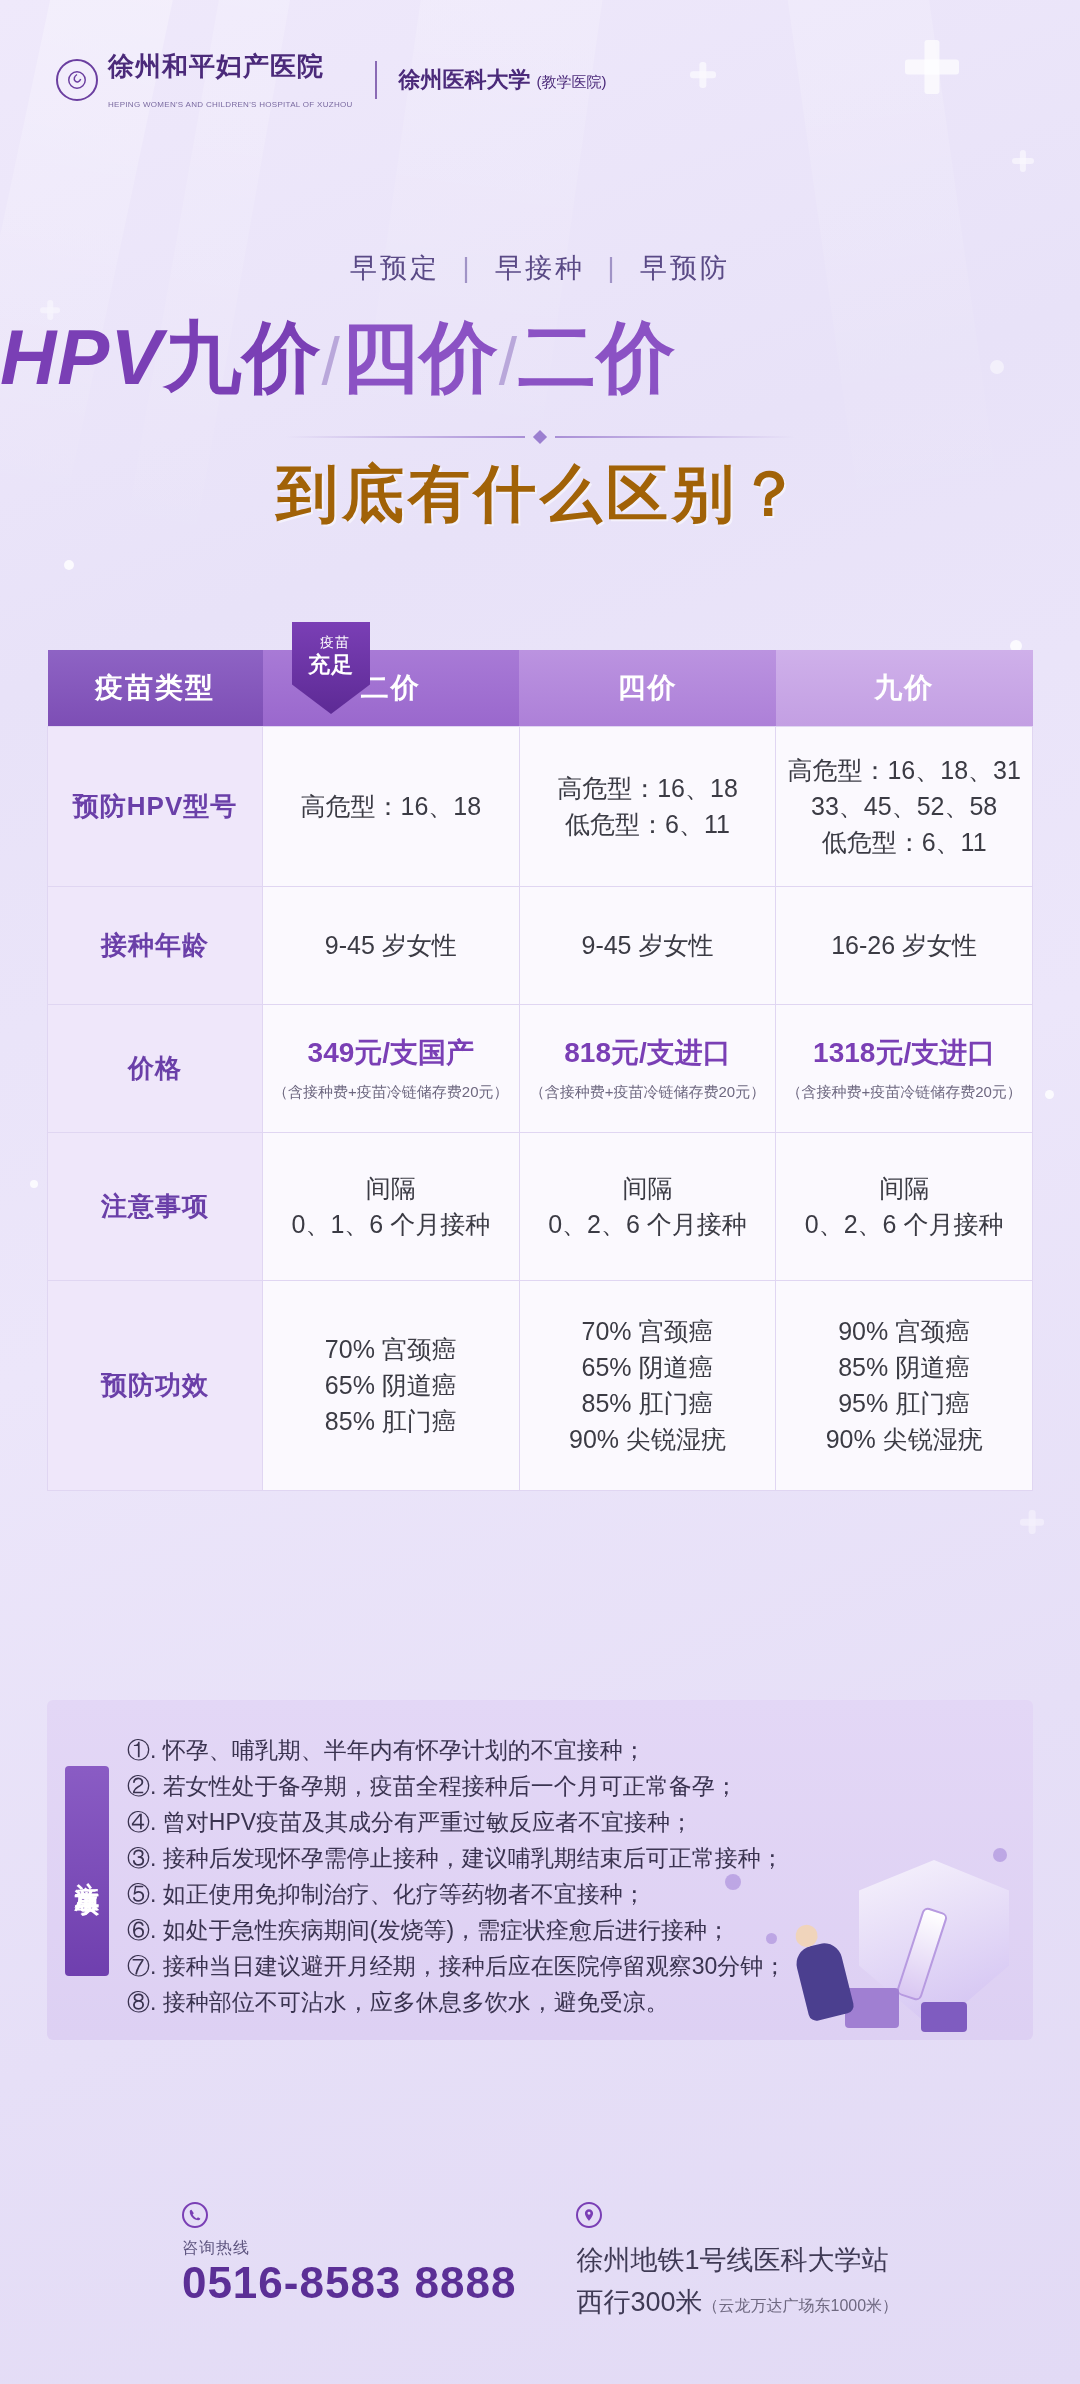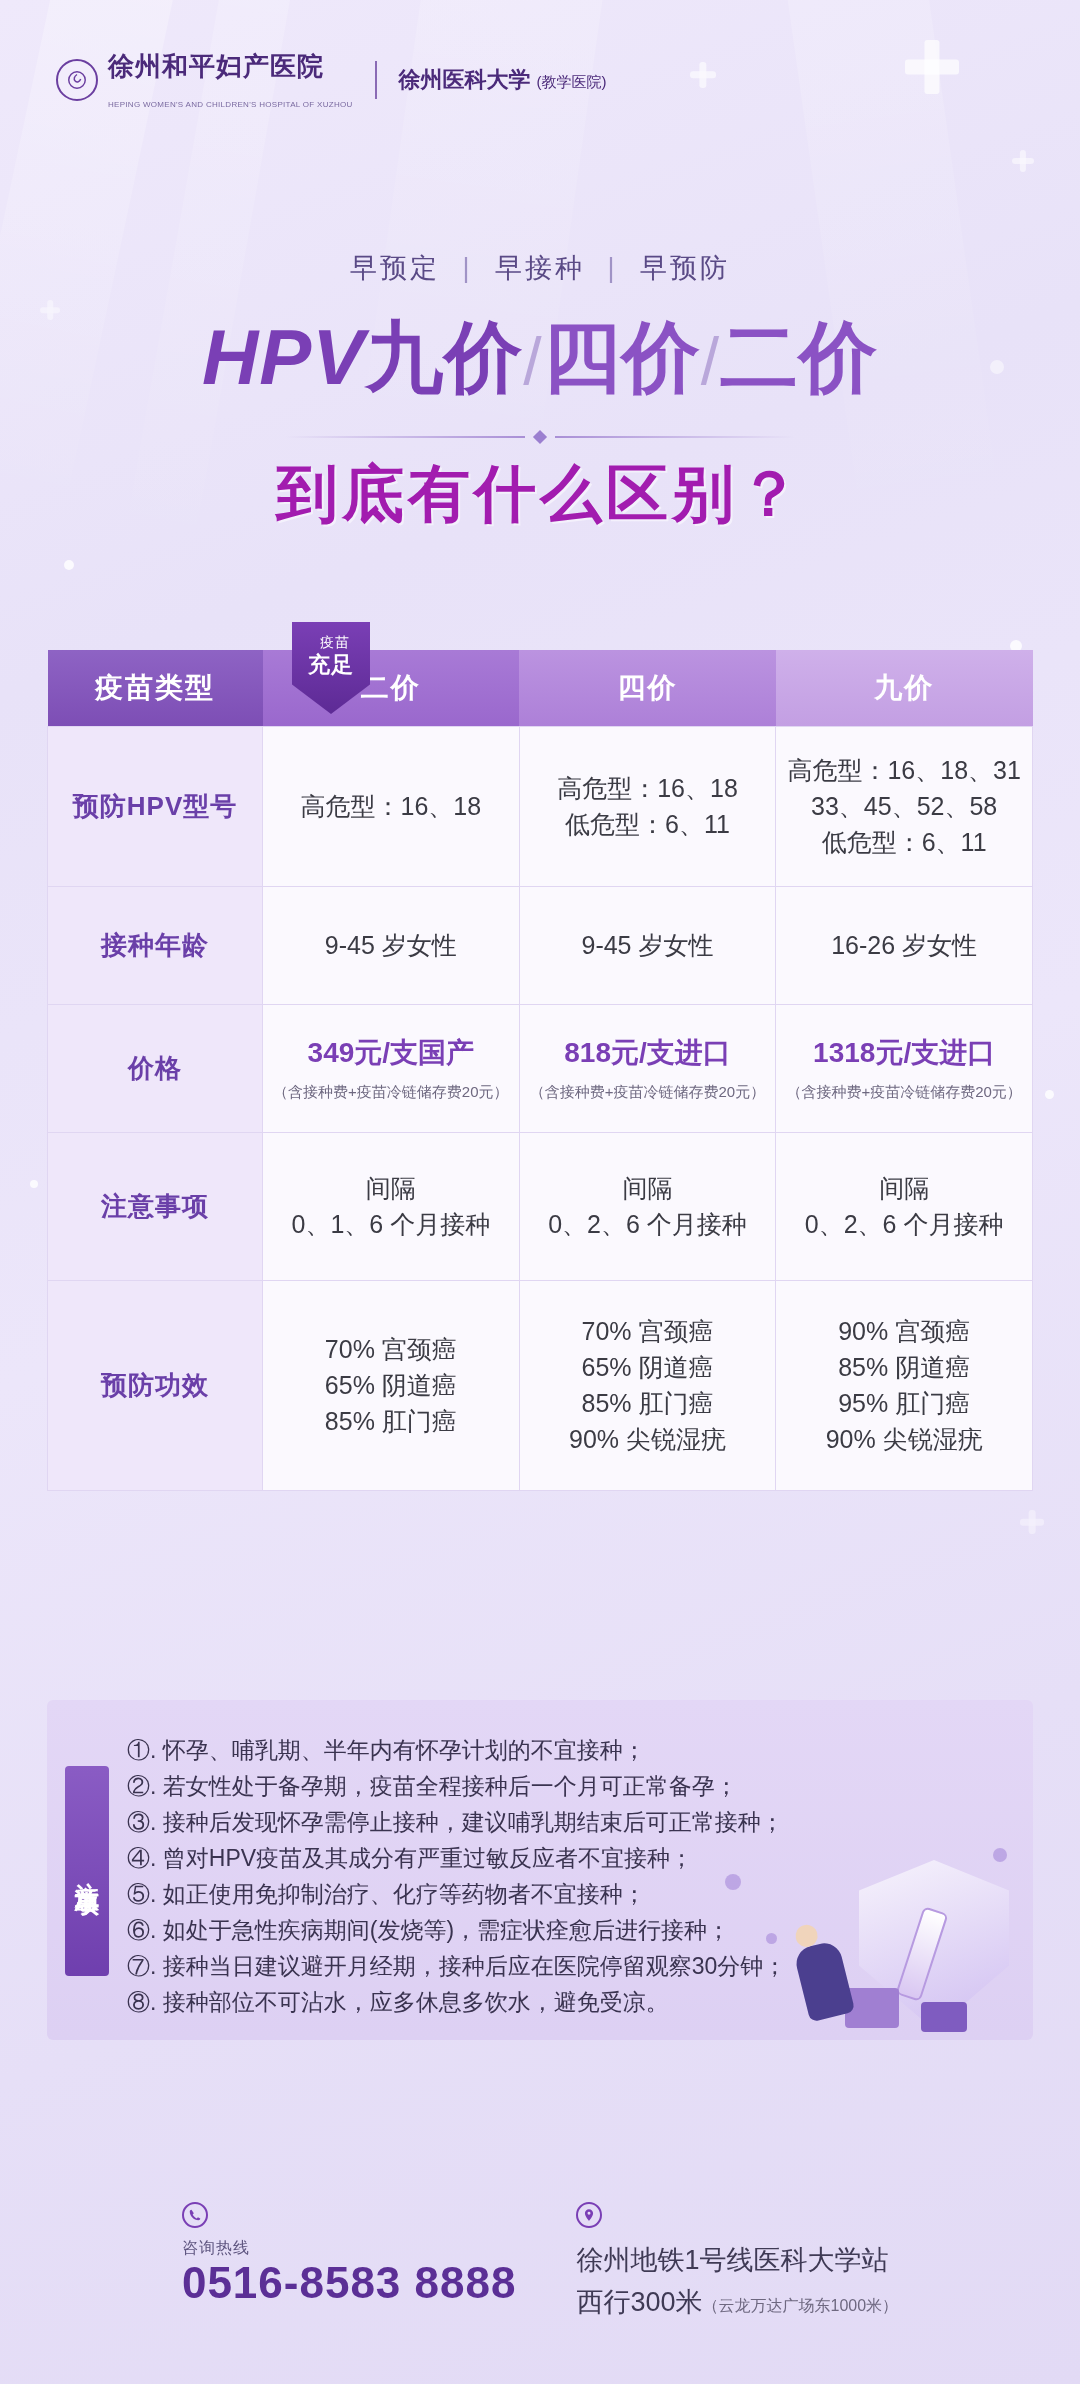--- a/index.html
+++ b/index.html
@@ -104,21 +104,21 @@
     text-align: center;
     font-size: 27px;
     color: #5a4a86;
     letter-spacing: 3px;
   }
   .subtitle span.sep { color: #a093c6; margin: 0 12px; }
 
   .title-main {
     position: absolute;
     top: 318px; left: 0; width: 100%;
-    text-align: center;
+    text-align: left;
     font-size: 78px;
     font-weight: bold;
     letter-spacing: 1px;
     color: #6a3fa8;
     line-height: 1;
     white-space: nowrap;
   }
   .title-main .hpv {
     font-family: "Liberation Sans", sans-serif;
     font-style: italic;
@@ -142,21 +142,21 @@
   .title-rule .diamond {
     width: 10px; height: 10px; background: #9b7fd0; transform: rotate(45deg);
   }
 
   .title-sub {
     position: absolute;
     top: 452px; left: 0; width: 100%;
     text-align: center;
     font-size: 62px;
     font-weight: bold;
-    color: #a21caf;
+    color: #a16207;
     letter-spacing: 4px;
     text-shadow: 2px 2px 0 rgba(255,255,255,0.5);
   }
 
   
   .table-wrap {
     position: absolute;
     left: 47px;
     top: 650px;
     width: 986px;
@@ -447,22 +447,22 @@
       </tr>
     </tbody>
   </table>
 </div>
 
 <div class="notice">
   <div class="notice-tab">注意事项</div>
   <ul class="notice-list">
     <li>①. 怀孕、哺乳期、半年内有怀孕计划的不宜接种；</li>
     <li>②. 若女性处于备孕期，疫苗全程接种后一个月可正常备孕；</li>
+    <li>④. 曾对HPV疫苗及其成分有严重过敏反应者不宜接种；</li>
     <li>③. 接种后发现怀孕需停止接种，建议哺乳期结束后可正常接种；</li>
-    <li>④. 曾对HPV疫苗及其成分有严重过敏反应者不宜接种；</li>
     <li>⑤. 如正使用免抑制治疗、化疗等药物者不宜接种；</li>
     <li>⑥. 如处于急性疾病期间(发烧等)，需症状痊愈后进行接种；</li>
     <li>⑦. 接种当日建议避开月经期，接种后应在医院停留观察30分钟；</li>
     <li>⑧. 接种部位不可沾水，应多休息多饮水，避免受凉。</li>
   </ul>
   <div class="illus">
     <div class="shield"></div>
     <div class="syringe"></div>
     <div class="box1"></div>
     <div class="box2"></div>

